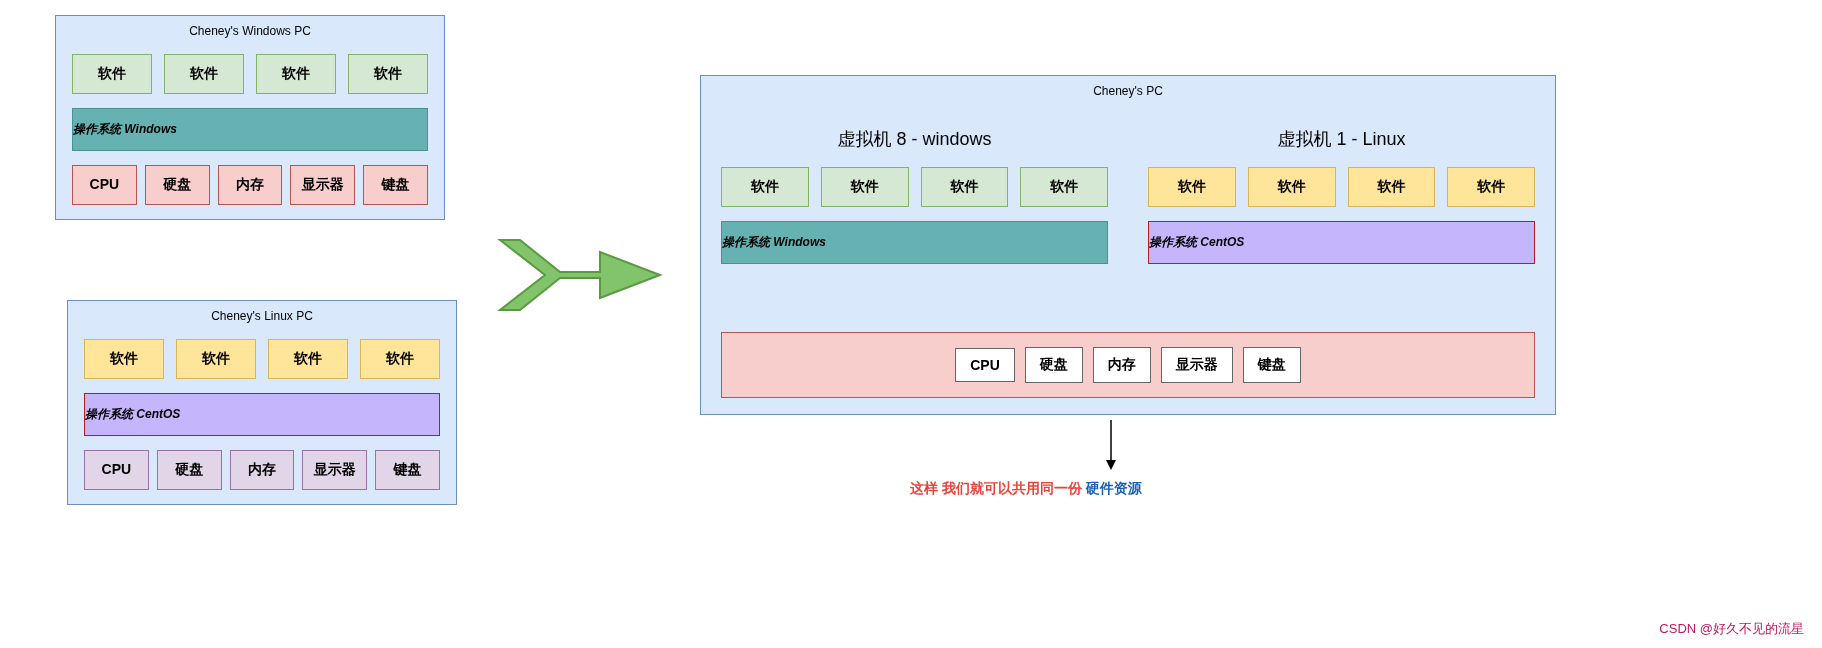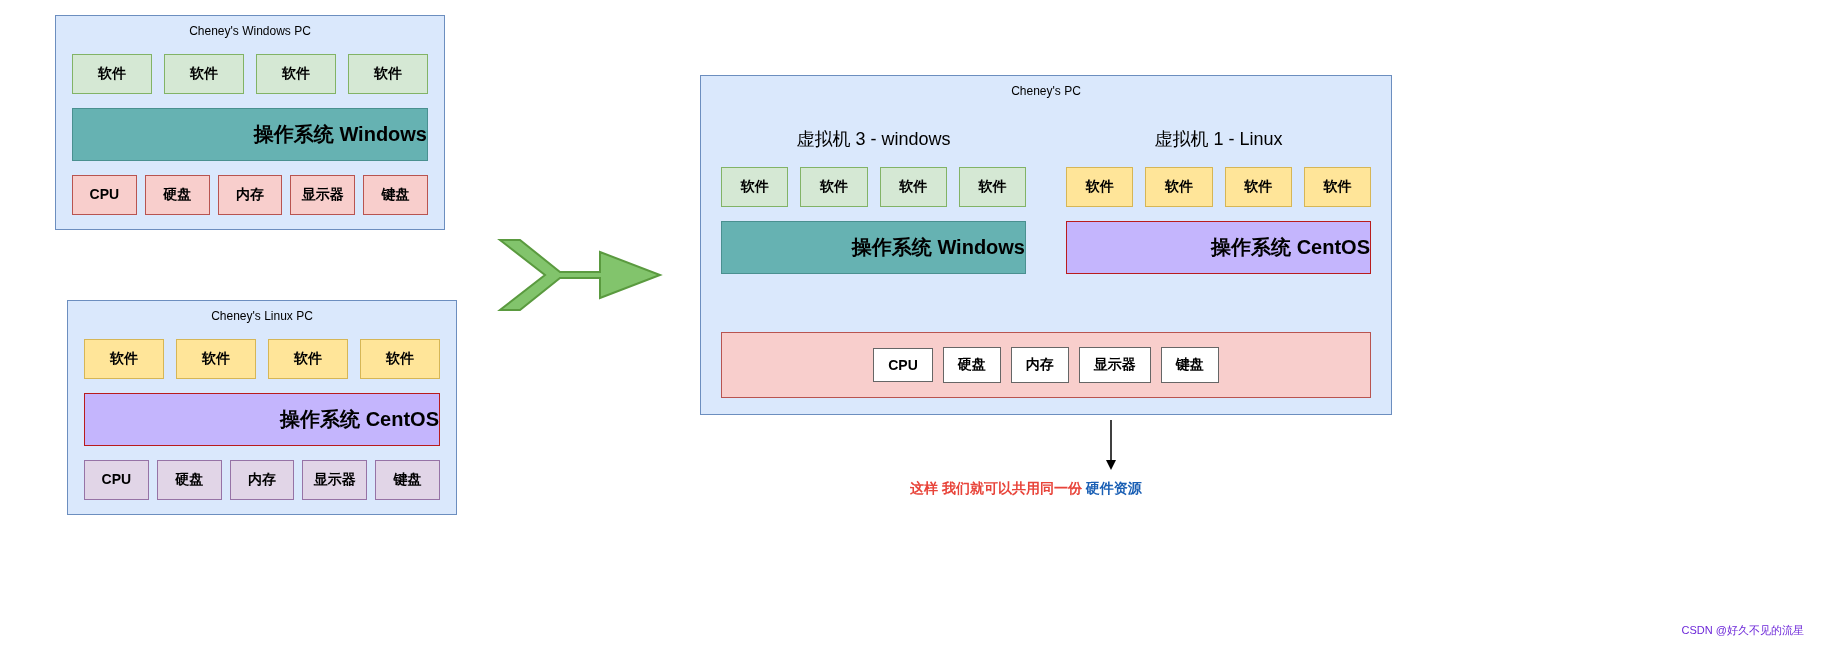--- a/index.html
+++ b/index.html
@@ -38,24 +38,25 @@
     .sw-yellow {
       background: #ffe599;
       border: 1px solid #d6b656;
       flex: 1;
       text-align: center;
       padding: 10px 4px;
       font-size: 14px;
     }
     .os-bar {
       margin: 8px 16px;
-      text-align: right;
+      text-align: left;
       padding: 12px 0;
       font-weight: bold;
-      font-size: 20px;
+      font-size: 12px;
+      font-style: italic;
     }
     .os-teal { background: #66b2b2; border: 1px solid #4a9090; color: #000; }
     .os-yellow { background: #c4b5fd; border: 1px solid #b91c1c; color: #000; }
     .hw-row {
       display: flex;
       justify-content: space-between;
       padding: 6px 16px 14px 16px;
       gap: 8px;
     }
     .hw-red {
@@ -117,22 +118,22 @@
       position: absolute;
       font-size: 14px;
       font-weight: bold;
     }
     .caption .red { color: #e8443a; }
     .caption .blue { color: #1a5fb4; }
     .watermark {
       position: absolute;
       right: 18px;
       bottom: 10px;
-      font-size: 11px;
-      color: #6d28d9;
+      font-size: 13px;
+      color: #be185d;
     }
     .down-arrow {
       position: absolute;
       font-size: 18px;
       color: #000;
     }
   </style>
 </head>
 <body>
 
@@ -171,26 +172,26 @@
     <div class="hw-purple">键盘</div>
   </div>
 </div>
 
 <div class="arrow-wrap">
   <svg width="180" height="90" viewBox="0 0 180 90">
     <path d="M10 10 L55 45 L10 80 L30 80 L70 48 L110 48 L110 68 L170 45 L110 22 L110 42 L70 42 L30 10 Z" fill="#82c46c" stroke="#5a9a3f" stroke-width="2"></path>
   </svg>
 </div>
 
-<div class="container-box" style="left:700px; top:75px; width:692px; height:340px;">
+<div class="container-box" style="left:700px; top:75px; width:856px; height:340px;">
   <div class="box-title">Cheney's PC</div>
 
   <div class="vm-section" style="left:0; top:45px; width:100%;">
     <div class="vm-box">
-      <div class="vm-title">虚拟机 3 - windows</div>
+      <div class="vm-title">虚拟机 8 - windows</div>
       <div class="sw-row" style="padding:6px 0 6px 0;">
         <div class="sw-green">软件</div>
         <div class="sw-green">软件</div>
         <div class="sw-green">软件</div>
         <div class="sw-green">软件</div>
       </div>
       <div class="os-bar os-teal" style="margin:8px 0;">操作系统 Windows</div>
     </div>
     <div class="vm-box">
       <div class="vm-title">虚拟机 1 - Linux</div>

